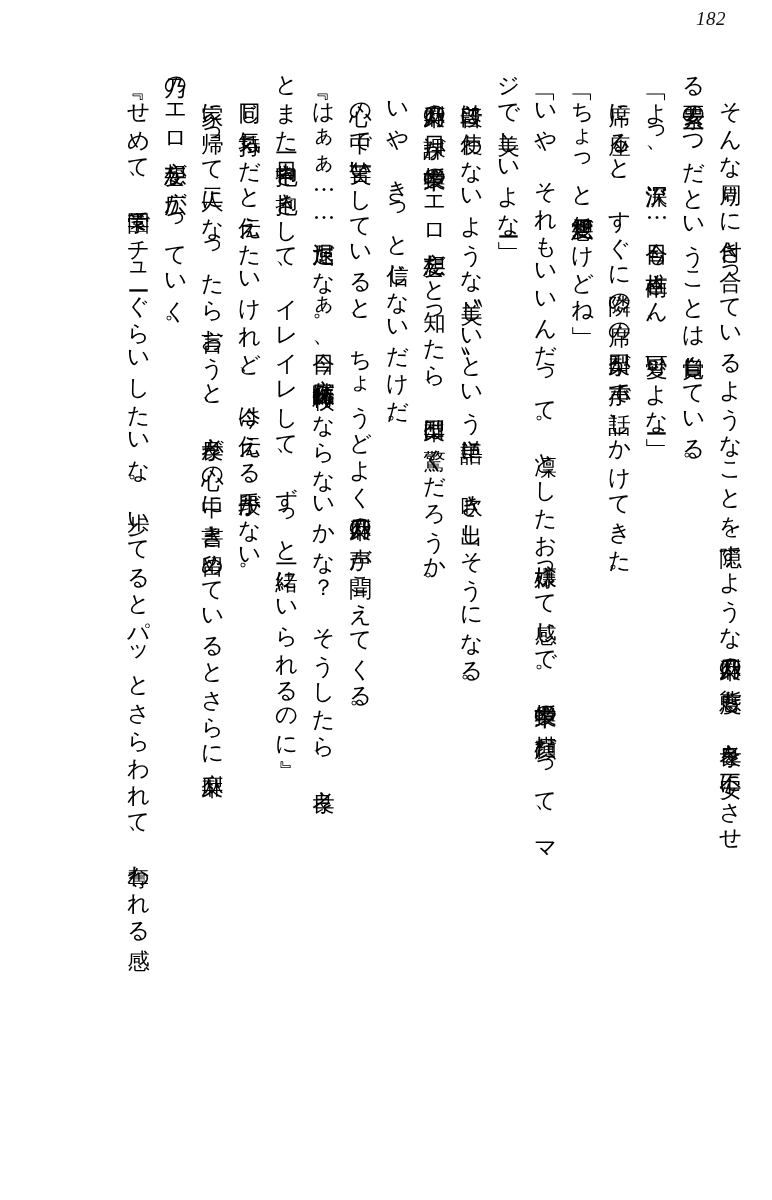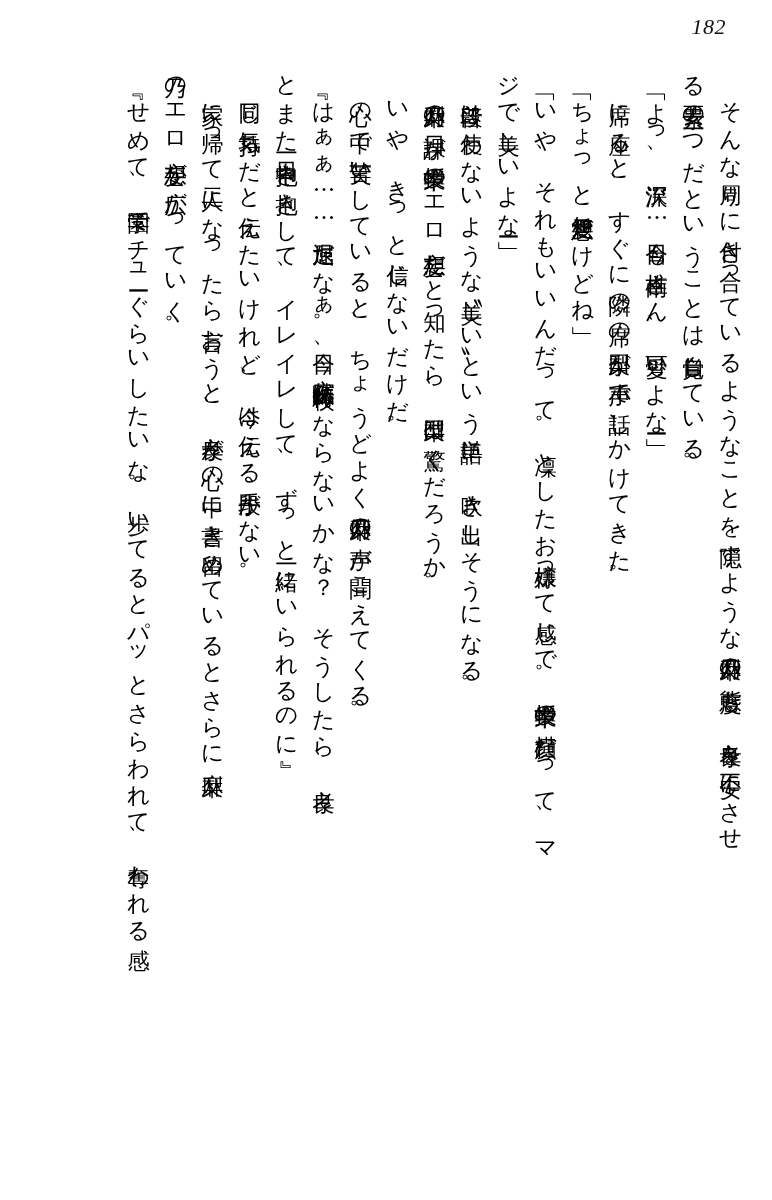--- a/index.html
+++ b/index.html
@@ -17,25 +17,25 @@
   }
   #page {
     position: relative;
     width: 772px;
     height: 1200px;
     box-sizing: border-box;
   }
   
   .page-number {
     position: absolute;
-    top: 14px;
+    top: 8px;
     right: 46px;
     font-family: "Liberation Serif", "DejaVu Serif", serif;
     font-style: italic;
-    font-size: 22px;
+    font-size: 19px;
     letter-spacing: 0.5px;
     color: #111;
   }
   
   .body-text {
     position: absolute;
     top: 60px;
     right: 30px;
     left: 40px;
     bottom: 30px;

